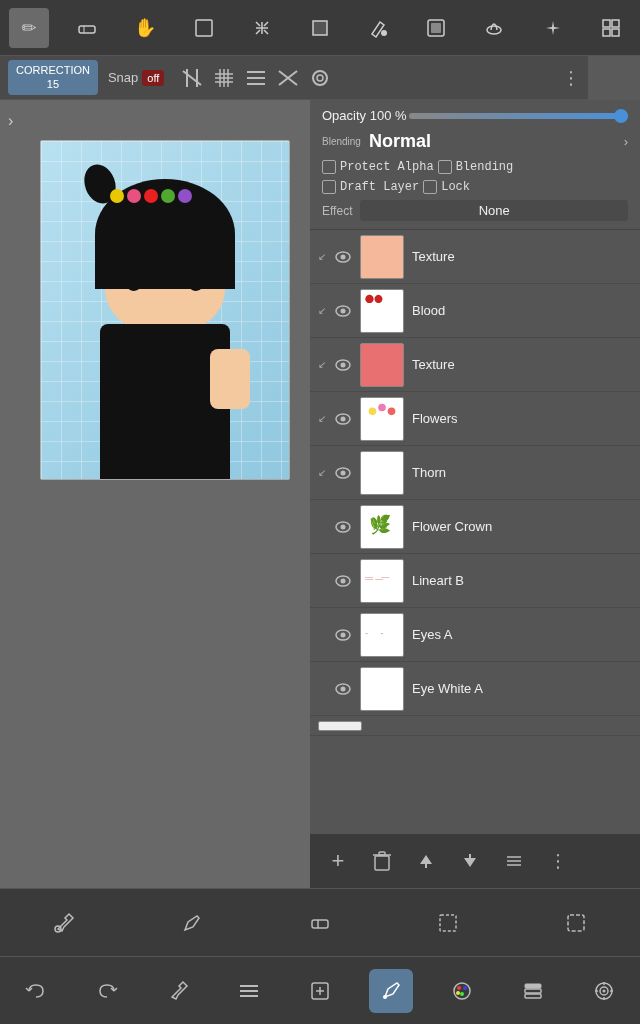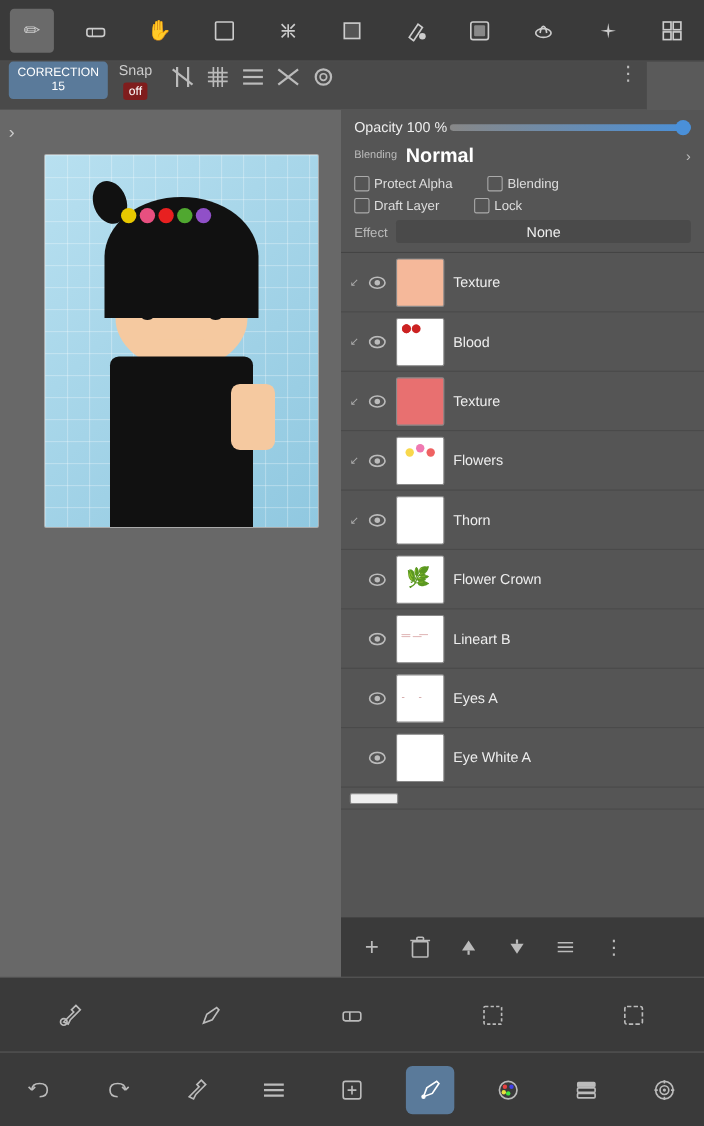--- a/index.html
+++ b/index.html
@@ -32,40 +32,39 @@
       cursor: pointer;
     }
     .tool-btn.active { background: #6a6a6a; border-radius: 4px; }
 
     
     .sec-toolbar {
       width: 588px;
       height: 44px;
       background: #4a4a4a;
       display: flex;
-      align-items: flex-start;
+      align-items: center;
       gap: 6px;
       padding: 0 8px;
       border-bottom: 1px solid #555;
     }
     .correction-badge {
       background: #5a7a9a;
       padding: 4px 8px;
       border-radius: 4px;
       font-size: 11px;
       text-align: center;
       line-height: 1.2;
       color: #fff;
     }
     .snap-area {
       display: flex; align-items: center; gap: 4px;
       margin-left: 4px;
       font-size: 13px;
       color: #ccc;
-      flex-direction: column;
     }
     .snap-off {
       background: #7f1d1d;
       padding: 2px 5px;
       border-radius: 3px;
       font-size: 11px;
       color: #fff;
     }
     .snap-icons {
       display: flex; gap: 4px; margin-left: 8px;
@@ -254,21 +253,21 @@
       display: flex; align-items: center; gap: 8px;
       margin-bottom: 8px;
     }
     .blending-label { font-size: 10px; color: #bbb; }
     .blending-value { font-size: 18px; color: #fff; font-weight: bold; }
     .blending-arrow {
       margin-left: auto;
       color: #bbb;
     }
     .checkboxes-row {
-      display: flex; gap: 32px; margin-bottom: 6px;
+      display: flex; gap: 4px; margin-bottom: 6px; font-family: Liberation Mono, monospace;
     }
     .checkbox-item {
       display: flex; align-items: center; gap: 4px;
       font-size: 12px; color: #ddd;
     }
     .cb-box {
       width: 14px; height: 14px;
       border: 1.5px solid #aaa;
       background: transparent;
       border-radius: 2px;

